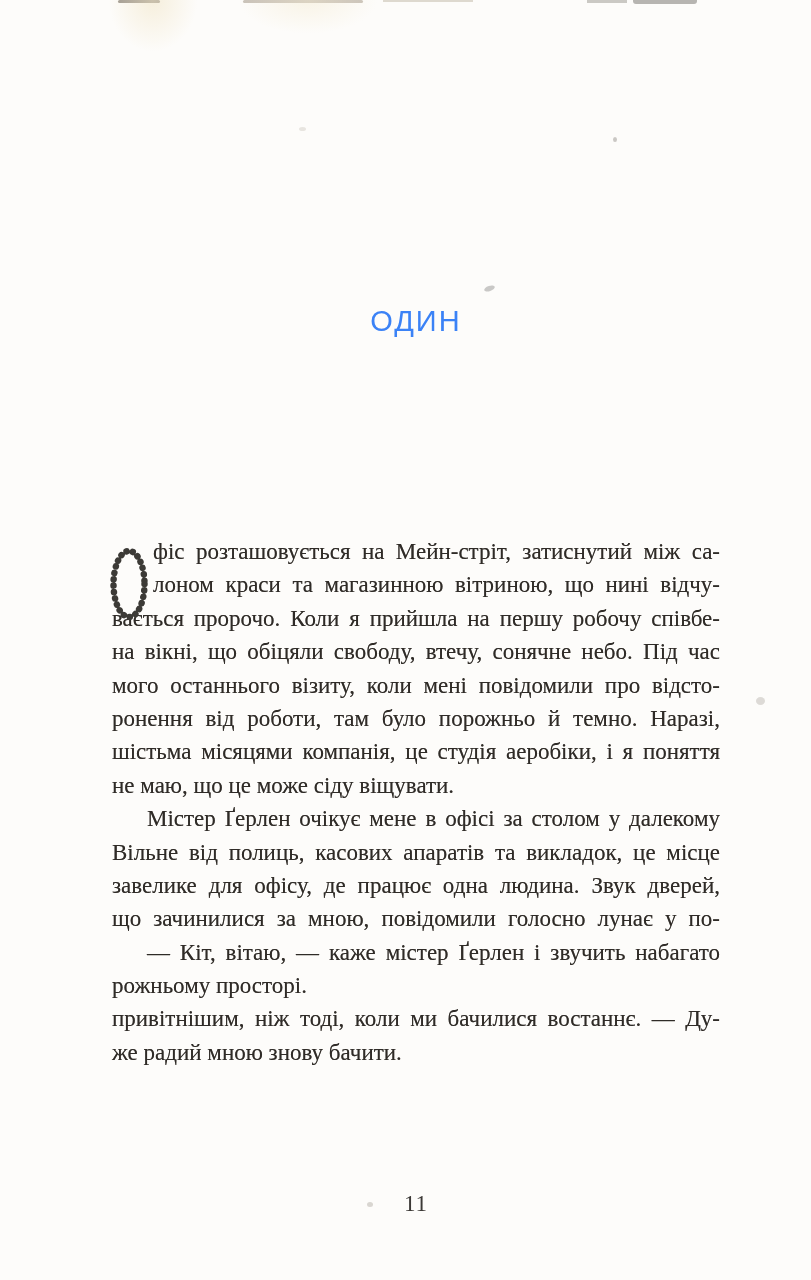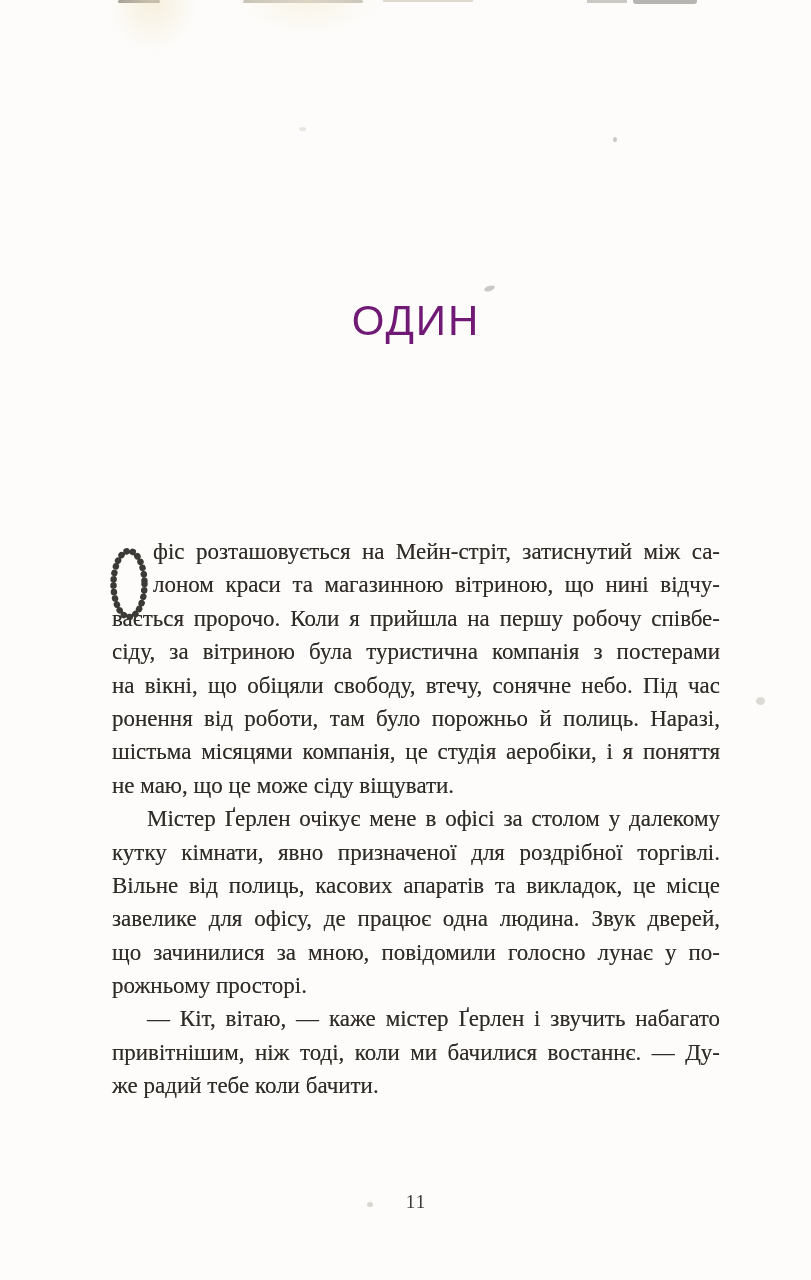--- a/index.html
+++ b/index.html
@@ -32,24 +32,24 @@
   .s3 { left:756px; top:697px; width:9px; height:8px; background:#a8a49c; opacity:.38; }
   .s4 { left:367px; top:1202px; width:6px; height:5px; background:#b5b0a8; opacity:.5; }
   .s5 { left:299px; top:127px; width:7px; height:4px; background:#c7c2b8; opacity:.4; }
 
   .chapter-title {
     position: absolute;
     left: 112px; top: 298px; width: 608px;
     text-align: center;
     font-family: "Liberation Sans", "DejaVu Sans", sans-serif;
     font-weight: 400;
-    font-size: 42px;
+    font-size: 29px;
     line-height: 46px;
     letter-spacing: 2px;
-    color: #701a75;
+    color: #3b82f6;
   }
 
   .text-block {
     position: absolute;
     left: 112px; top: 535px; width: 608px;
     font-size: 23px;
     line-height: 33.4px;
     color: #2f2b27;
     text-shadow: 0 0 0.5px rgba(47,43,39,.55);
   }
@@ -61,21 +61,21 @@
   .drop-cap {
     position: absolute;
     left: -3px; top: 11px;
     width: 40px; height: 78px;
   }
 
   .page-number {
     position: absolute;
     left: 112px; top: 1191px; width: 608px;
     text-align: center;
-    font-size: 19px;
+    font-size: 23px;
     letter-spacing: 1px;
     color: #3c3936;
   }
 </style>
 </head>
 <body>
 
 <div class="page">
 
   <div class="artifact a1"></div>
@@ -93,31 +93,30 @@
 
   <div class="chapter-title">ОДИН</div>
 
   <div class="text-block">
     <svg class="drop-cap" viewBox="0 0 40 78" xmlns="http://www.w3.org/2000/svg" aria-hidden="true">
       <ellipse cx="20" cy="38" rx="15.5" ry="33" fill="none" stroke="#3c3a36" stroke-width="6.5" stroke-dasharray="0.1 6.3" stroke-linecap="round"></ellipse>
     </svg>
     <div class="line j dropgap">фіс розташовується на Мейн-стріт, затиснутий між са-</div>
     <div class="line j dropgap">лоном краси та магазинною вітриною, що нині відчу-</div>
     <div class="line j">вається пророчо. Коли я прийшла на першу робочу співбе-</div>
-    <div class="line j">сіду, за вітриною була туристична компанія з постерами</div>
     <div class="line j">на вікні, що обіцяли свободу, втечу, сонячне небо. Під час</div>
-    <div class="line j">ронення від роботи, там було порожньо й полиць. Наразі,</div>
+    <div class="line j">мого останнього візиту, коли мені повідомили про відсто-</div>
+    <div class="line j">ронення від роботи, там було порожньо й темно. Наразі,</div>
     <div class="line j">шістьма місяцями компанія, це студія аеробіки, і я поняття</div>
     <div class="line">не маю, що це може сіду віщувати.</div>
     <div class="line j indent">Містер Ґерлен очікує мене в офісі за столом у далекому</div>
-    <div class="line j">кутку кімнати, явно призначеної для роздрібної торгівлі.</div>
     <div class="line j">Вільне від полиць, касових апаратів та викладок, це місце</div>
     <div class="line j">завелике для офісу, де працює одна людина. Звук дверей,</div>
     <div class="line j">що зачинилися за мною, повідомили голосно лунає у по-</div>
+    <div class="line j indent">— Кіт, вітаю, — каже містер Ґерлен і звучить набагато</div>
     <div class="line">рожньому просторі.</div>
-    <div class="line j indent">— Кіт, вітаю, — каже містер Ґерлен і звучить набагато</div>
     <div class="line j">привітнішим, ніж тоді, коли ми бачилися востаннє. — Ду-</div>
-    <div class="line">же радий тебе коли бачити.</div>
+    <div class="line">же радий мною знову бачити.</div>
   </div>
 
   <div class="page-number">11</div>
 
 </div>
 
 </body></html>

